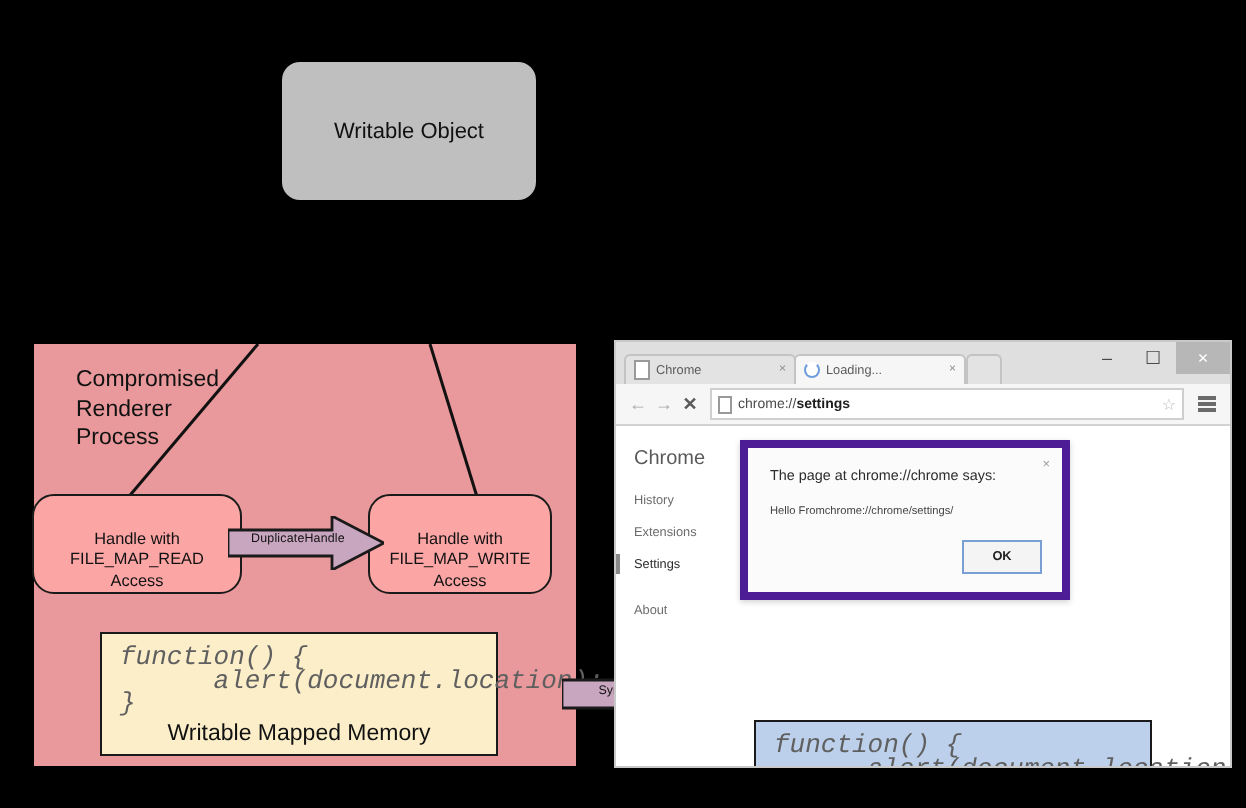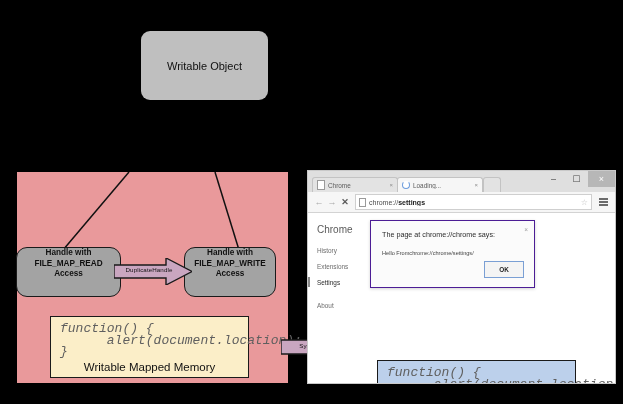--- a/index.html
+++ b/index.html
@@ -29,24 +29,24 @@
     position:absolute;left:21px;top:11px;
     font-size:11.5px;color:#111;line-height:14.5px;
     white-space:pre-line;
   }
 
   
   .panel-svg{position:absolute;left:0;top:0;width:271px;height:211px;}
 
   
   .handle-box{
-    position:absolute;background:#a3a3a3;border:1.6px solid #1a1a1a;
+    position:absolute;background:#fca5a5;border:1.6px solid #1a1a1a;
     border-radius:11px;
-    display:flex;flex-direction:column;align-items:center;justify-content:flex-start;
-    font-size:8.2px;color:#111;line-height:10.5px;text-align:center;font-weight:bold;
+    display:flex;flex-direction:column;align-items:center;justify-content:flex-end;
+    font-size:8.2px;color:#111;line-height:10.5px;text-align:center;
   }
   .handle-read{left:16px;top:247px;width:103px;height:48px;}
   .handle-write{left:184px;top:247px;width:90px;height:48px;}
   .handle-box .l{display:block;}
 
   
   .dup-arrow{
     position:absolute;left:114px;top:258px;width:78px;height:27px;
   }
   .dup-label{
@@ -165,22 +165,22 @@
   .settings-brand{font-size:10px;color:#5a5a5a;margin-bottom:12px;}
   .nav-item{font-size:6.4px;color:#6c6c6c;margin-bottom:9px;position:relative;}
   .nav-item.selected{color:#2c2c2c;}
   .nav-item.selected:before{
     content:"";position:absolute;left:-9px;top:-2px;width:2px;height:10px;background:#8a8a8a;
   }
   .nav-item.spaced{margin-top:16px;}
 
   
   .dialog{
-    position:absolute;left:62px;top:6px;width:165px;height:68px;
-    background:#fbfbfb;border:1px solid #4c1d95;
+    position:absolute;left:62px;top:6px;width:165px;height:80px;
+    background:#fbfbfb;border:4px solid #4c1d95;
     box-shadow:0 1px 3px rgba(0,0,0,.18);
     box-sizing:border-box;
   }
   .dialog-title{
     position:absolute;left:11px;top:9px;font-size:7.2px;color:#2c2c2c;
   }
   .dialog-close{
     position:absolute;right:6px;top:5px;font-size:6.5px;color:#9c9c9c;
   }
   .dialog-msg{
@@ -202,20 +202,23 @@
     <span>Writable Object</span>
   </div>
 
   <div class="renderer-panel">
 
     <svg class="panel-svg" viewBox="0 0 271 211">
       <line x1="112" y1="0" x2="46" y2="78" stroke="#111" stroke-width="1.5"></line>
       <line x1="198" y1="0" x2="222" y2="78" stroke="#111" stroke-width="1.5"></line>
     </svg>
 
+    <div class="renderer-title">Compromised
+Renderer
+Process</div>
   </div>
 
   <div class="handle-box handle-read">
     <span class="l">Handle with</span>
     <span class="l">FILE_MAP_READ</span>
     <span class="l">Access</span>
   </div>
 
   <div class="handle-box handle-write">
     <span class="l">Handle with</span>

